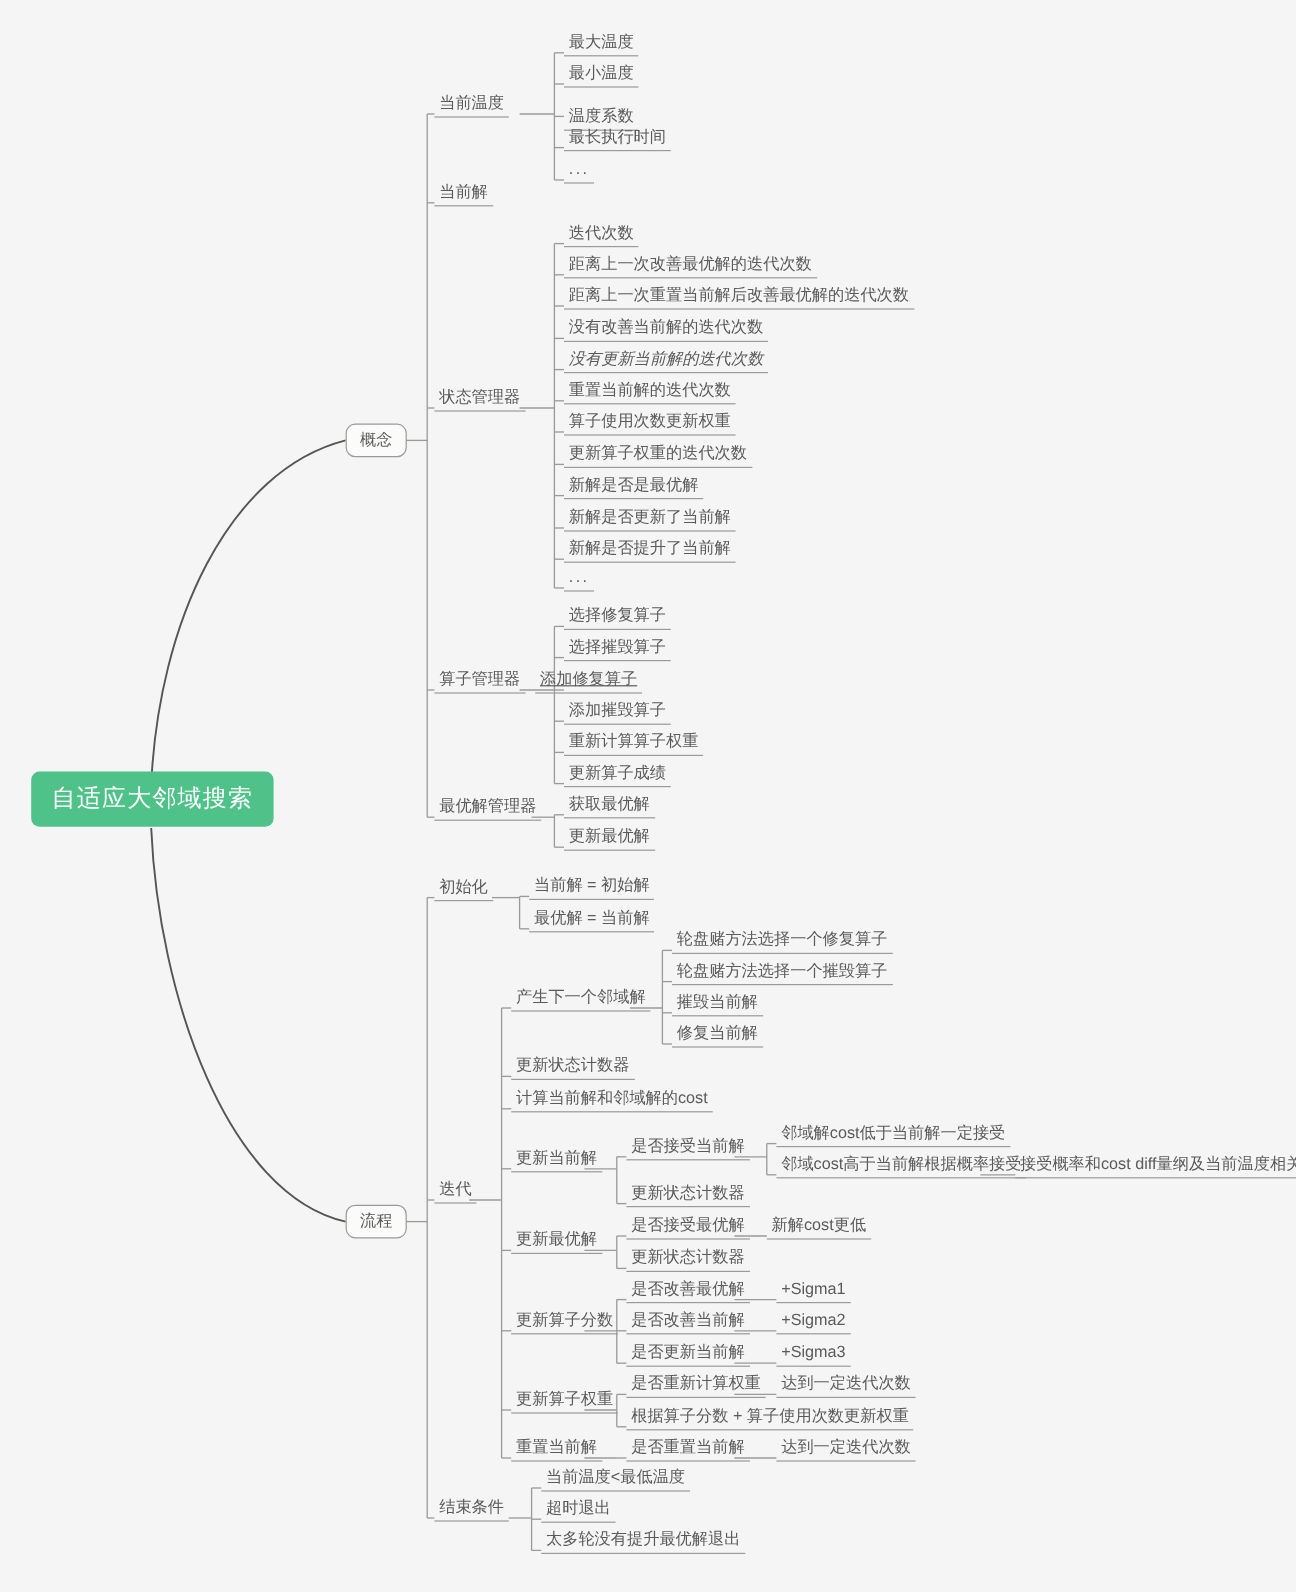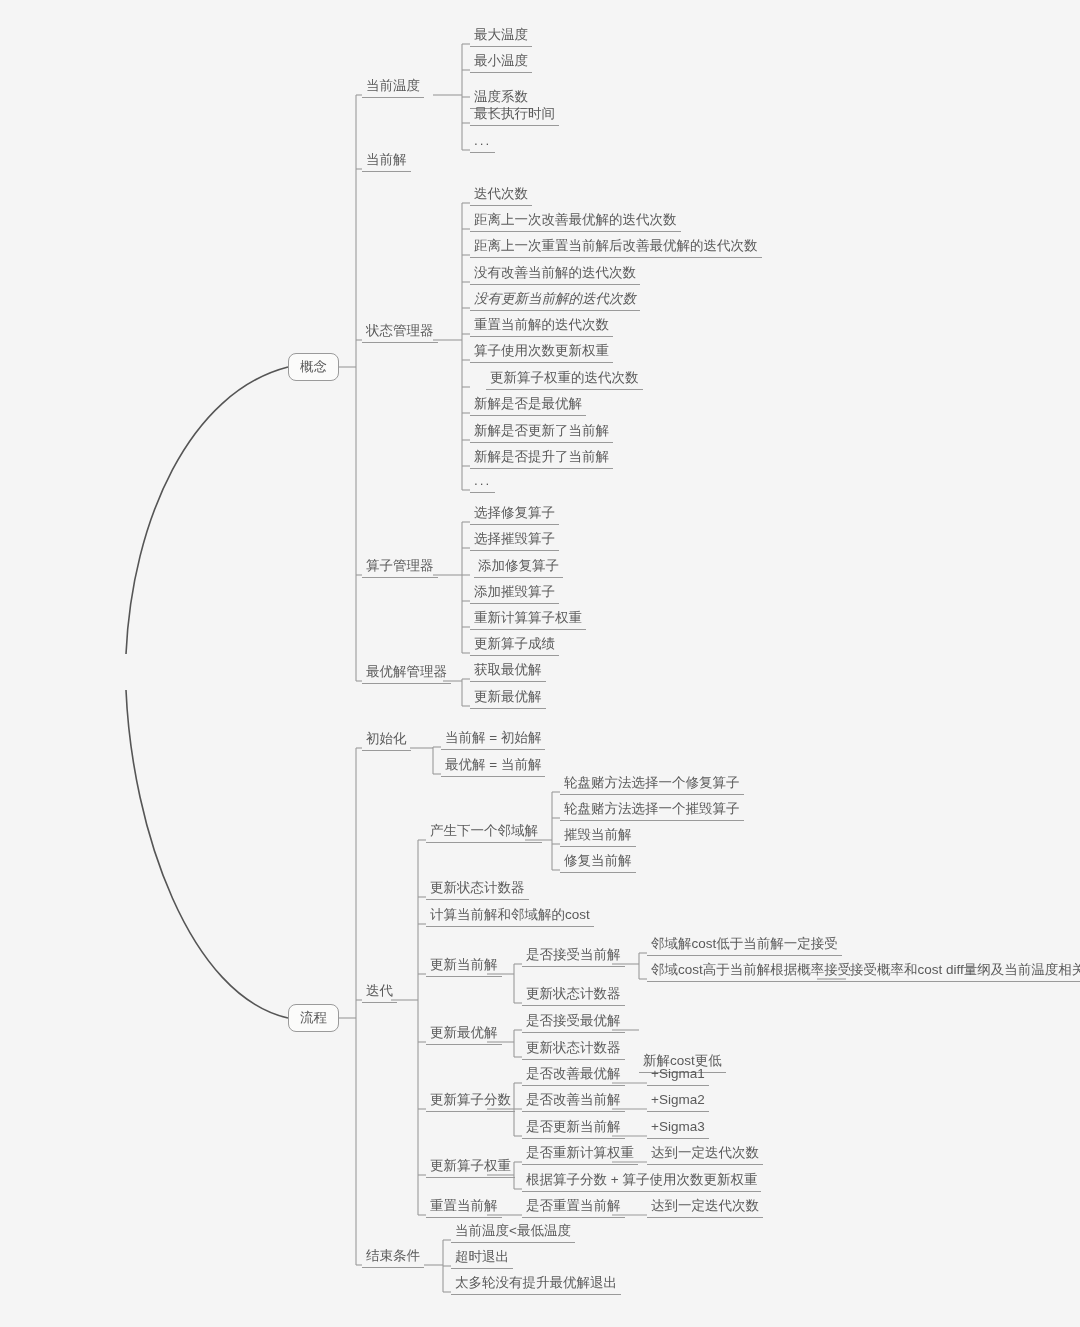--- a/index.html
+++ b/index.html
@@ -165,20 +165,23 @@
       <path d="M443,1266 H451"></path>
       <path d="M443,1292 H451"></path>
     </g>
 
     <g fill="none" stroke="#555555" stroke-width="1.6">
       <path d="M126,654 C132,520 190,392 288,367"></path>
       <path d="M126,690 C132,830 190,996 288,1018"></path>
     </g>
   </svg>
 
+  <div class="node n-root" style="left:26px;top:643px;">
+    <span>自适应大邻域搜索</span>
+  </div>
 
   <div class="node n-box" style="left:288px;top:353px;">
     <span>概念</span>
   </div>
   <div class="node n-box" style="left:288px;top:1004px;">
     <span>流程</span>
   </div>
 
   <div class="node n-leaf" style="left:362px;top:79px;">
     <span class="lbl">当前温度</span>
@@ -226,21 +229,21 @@
   </div>
   <div class="node n-leaf" style="left:470px;top:292px;font-style:italic;">
     <span class="lbl">没有更新当前解的迭代次数</span>
   </div>
   <div class="node n-leaf" style="left:470px;top:318px;">
     <span class="lbl">重置当前解的迭代次数</span>
   </div>
   <div class="node n-leaf" style="left:470px;top:344px;">
     <span class="lbl">算子使用次数更新权重</span>
   </div>
-  <div class="node n-leaf" style="left:470px;top:371px;margin-left:16px;">
+  <div class="node n-leaf" style="left:470px;top:371px;">
     <span class="lbl">更新算子权重的迭代次数</span>
   </div>
   <div class="node n-leaf" style="left:470px;top:397px;">
     <span class="lbl">新解是否是最优解</span>
   </div>
   <div class="node n-leaf" style="left:470px;top:424px;">
     <span class="lbl">新解是否更新了当前解</span>
   </div>
   <div class="node n-leaf" style="left:470px;top:450px;">
     <span class="lbl">新解是否提升了当前解</span>
@@ -248,21 +251,21 @@
   <div class="node n-leaf ell" style="left:470px;top:474px;">
     <span class="lbl">...</span>
   </div>
 
   <div class="node n-leaf" style="left:470px;top:506px;">
     <span class="lbl">选择修复算子</span>
   </div>
   <div class="node n-leaf" style="left:470px;top:532px;">
     <span class="lbl">选择摧毁算子</span>
   </div>
-  <div class="node n-leaf" style="left:474px;top:559px;">
+  <div class="node n-leaf" style="left:446px;top:559px;text-decoration:underline;">
     <span class="lbl">添加修复算子</span>
   </div>
   <div class="node n-leaf" style="left:470px;top:585px;">
     <span class="lbl">添加摧毁算子</span>
   </div>
   <div class="node n-leaf" style="left:470px;top:611px;">
     <span class="lbl">重新计算算子权重</span>
   </div>
   <div class="node n-leaf" style="left:470px;top:637px;">
     <span class="lbl">更新算子成绩</span>
@@ -345,21 +348,21 @@
   <div class="node n-leaf" style="left:846px;top:963px;">
     <span class="lbl">接受概率和cost diff量纲及当前温度相关</span>
   </div>
 
   <div class="node n-leaf" style="left:522px;top:1014px;">
     <span class="lbl">是否接受最优解</span>
   </div>
   <div class="node n-leaf" style="left:522px;top:1041px;">
     <span class="lbl">更新状态计数器</span>
   </div>
-  <div class="node n-leaf" style="left:639px;top:1014px;margin-top:40px;">
+  <div class="node n-leaf" style="left:639px;top:1014px;">
     <span class="lbl">新解cost更低</span>
   </div>
 
   <div class="node n-leaf" style="left:522px;top:1067px;">
     <span class="lbl">是否改善最优解</span>
   </div>
   <div class="node n-leaf" style="left:522px;top:1093px;">
     <span class="lbl">是否改善当前解</span>
   </div>
   <div class="node n-leaf" style="left:522px;top:1120px;">

